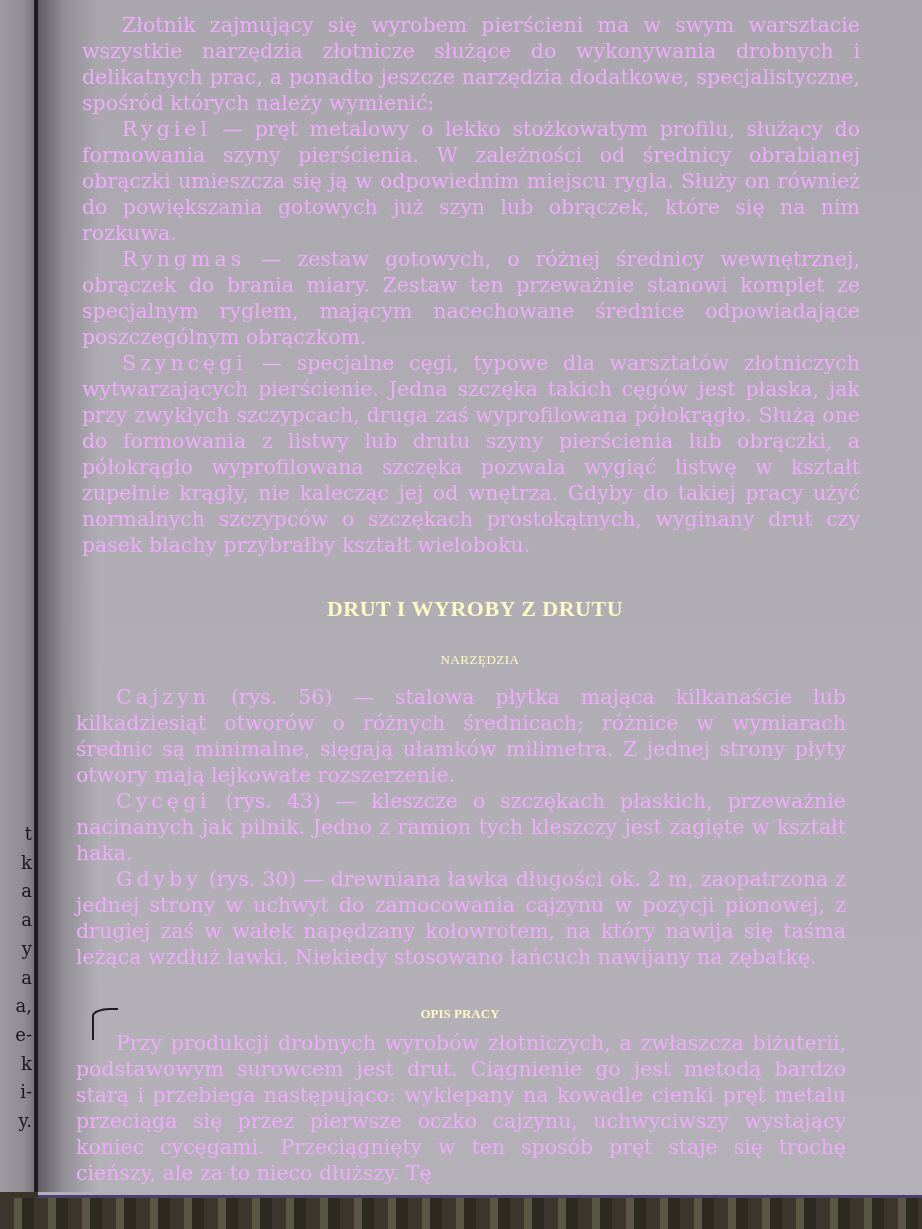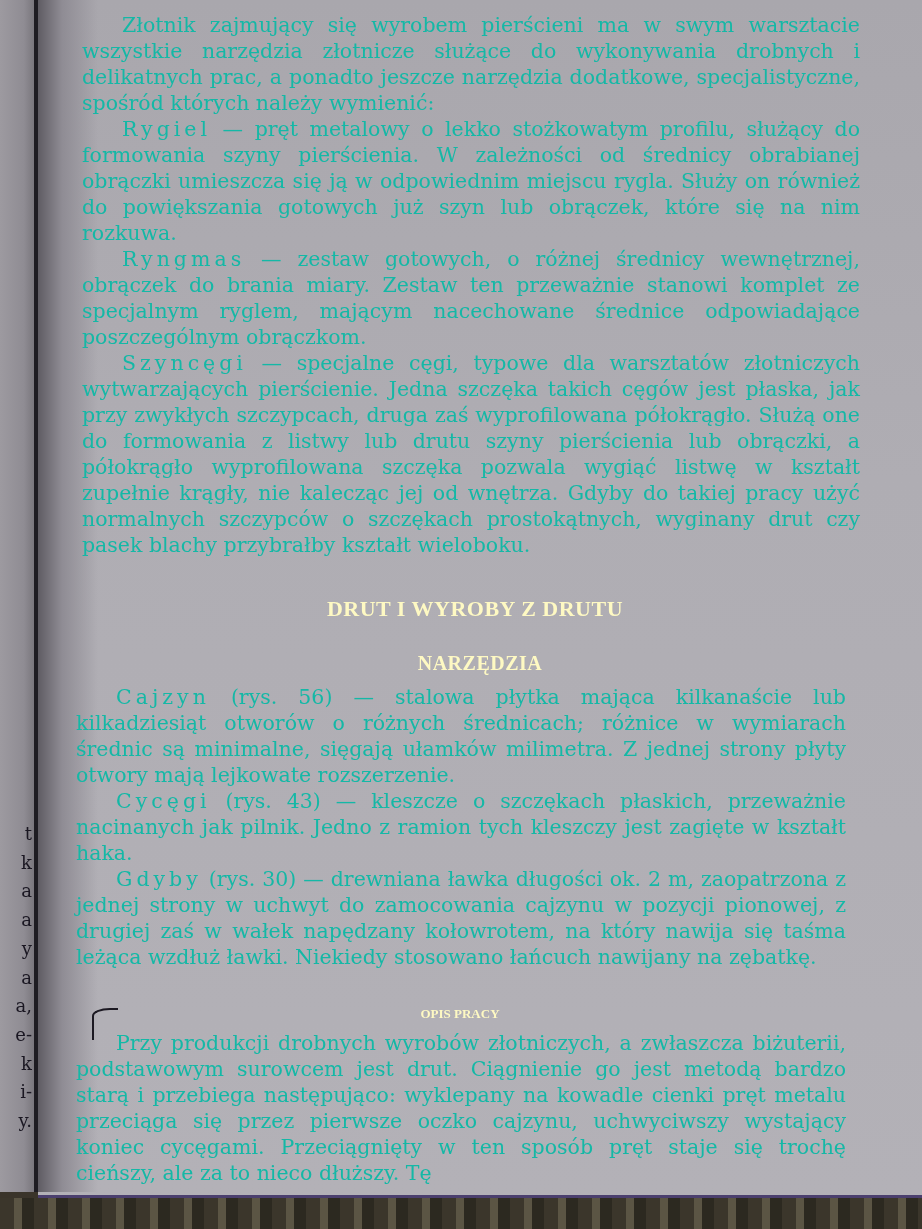--- a/index.html
+++ b/index.html
@@ -29,31 +29,31 @@
   }
   .table-bottom {
     position: absolute; left: 0; top: 1198px; width: 922px; height: 31px;
     background: repeating-linear-gradient(90deg, #3b362b 0 14px, #5b5544 14px 22px, #2c2920 22px 34px);
   }
   .left-letters {
     position: absolute; left: 2px; top: 820px; width: 30px;
     font-size: 18px; color: #1a1722; line-height: 28.7px; text-align: right;
   }
   .text {
-    position: absolute; color: #14b8a6; font-size: 20.5px; line-height: 26px;
+    position: absolute; color: #f0abfc; font-size: 20.5px; line-height: 26px;
     text-align: justify;
   }
   .p { margin: 0; text-indent: 40px; }
   .term { letter-spacing: 4px; }
   .heading {
     position: absolute; text-align: center; color: #fef9c3;
     font-family: "Liberation Serif", serif;
   }
   .h1 { font-size: 22px; font-weight: bold; letter-spacing: 0.5px; }
-  .h2 { font-size: 20px; font-weight: bold; letter-spacing: 0.5px; }
+  .h2 { font-size: 13px; font-weight: normal; letter-spacing: 0.5px; }
   .h3 { font-size: 13px; font-weight: bold; }
   .mark {
     position: absolute; left: 92px; top: 1008px; width: 24px; height: 30px;
     border-left: 2px solid #1c1922; border-top: 2px solid #1c1922;
     border-top-left-radius: 18px 8px;
   }
 </style>
 </head>
 <body>
 

